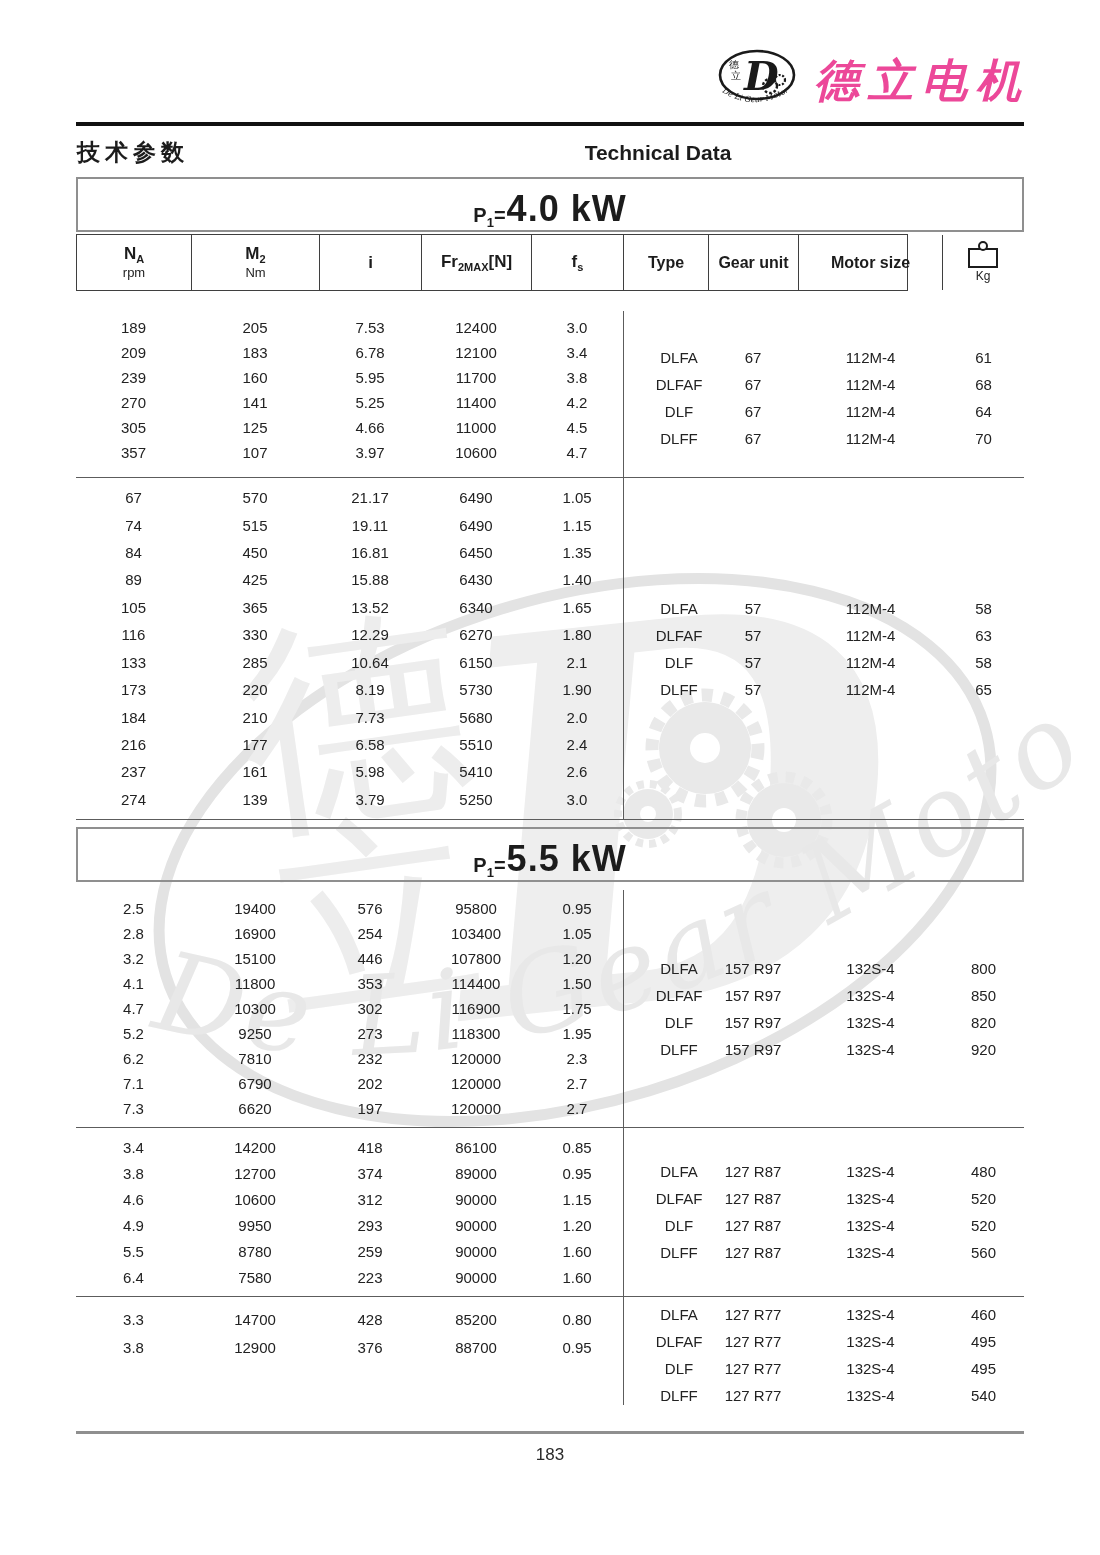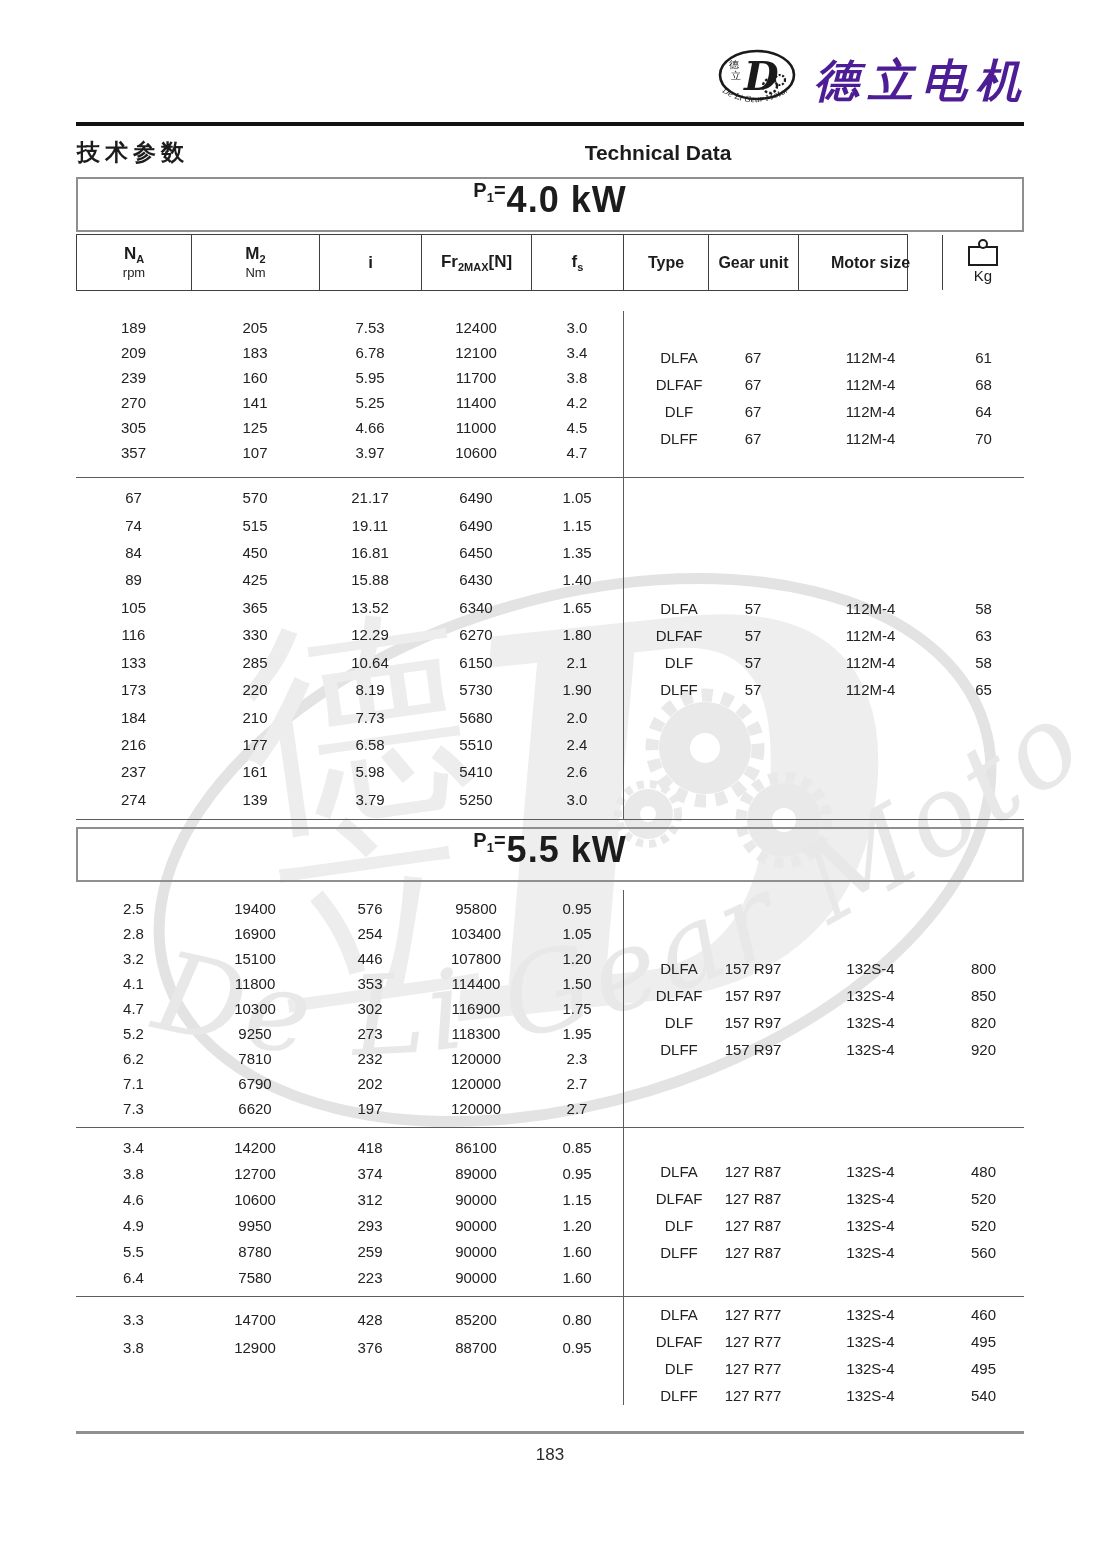--- a/index.html
+++ b/index.html
@@ -2,43 +2,43 @@
 <html><head>
 <meta charset="utf-8">
 <style>
   *{margin:0;padding:0;box-sizing:border-box}
   html,body{width:1100px;height:1555px}
   body{background:#ffffff;font-family:"Liberation Sans",sans-serif;color:#1c1c1c;position:relative;overflow:hidden}
   .watermark{position:absolute;inset:0;z-index:1;pointer-events:none}
   .content{position:absolute;left:76px;top:0;width:948px;height:1555px;z-index:2}
   
   .logo{position:absolute;top:48px;right:70px;display:flex;align-items:center;gap:16px;z-index:3}
-  .brand{font-family:"DejaVu Serif",serif;font-style:italic;font-weight:bold;font-size:45px;letter-spacing:9px;color:#4c1d95;white-space:nowrap}
+  .brand{font-family:"DejaVu Serif",serif;font-style:italic;font-weight:bold;font-size:45px;letter-spacing:9px;color:#ec4899;white-space:nowrap}
   
   .rule{position:absolute;top:122px;left:0;width:948px;height:4px;background:#111}
   .title-cn{position:absolute;top:137px;left:1px;font-size:23px;font-weight:bold;letter-spacing:5px}
   .title-en{position:absolute;top:141px;left:582px;transform:translateX(-50%);font-size:21px;font-weight:bold}
   
-  .banner{position:absolute;left:0;width:948px;height:55px;border:2px solid #8f8f8f;display:flex;align-items:flex-start;justify-content:center}
+  .banner{position:absolute;left:0;width:948px;height:55px;border:2px solid #8f8f8f;display:flex;align-items:flex-end;justify-content:center}
   .banner.b40{top:177px}
   .banner.b55{top:827px}
   .bp{font-size:20px;font-weight:bold;letter-spacing:0}
   .bp sub{font-size:13px;font-weight:bold}
   .bv{font-size:36px;font-weight:bold;letter-spacing:1px;margin-left:1px}
   
   .thead{position:absolute;top:234px;left:0;width:832px;height:57px;display:grid;grid-template-columns:115px 128px 102px 110px 92px 85px 90px 144px 80px;border:1px solid #3f3f3f;background:transparent}
   .th{border-right:1px solid #3f3f3f;display:flex;flex-direction:column;align-items:center;justify-content:center;line-height:1.12;text-align:center}
   .th:last-child{border-right:none}
   .sym{font-size:17px;font-weight:bold}
   .sym sub{font-size:11px;font-weight:bold}
   .unit{font-size:13px}
   .lblth{font-size:16px;font-weight:bold}
   .weight-icon{width:30px;height:20px;border:2px solid #1c1c1c;position:relative;margin:6px auto 2px}
   .weight-icon::before{content:"";position:absolute;left:50%;top:-9px;transform:translateX(-50%);width:6px;height:6px;border:2px solid #1c1c1c;border-radius:50%;background:#fff}
-  .kg{font-size:15px}
+  .kg{font-size:12px}
   
   .block{position:absolute;left:0;width:948px;border-bottom:1px solid #5c5c5c}
   #b1{top:291px;height:187px}
   #b2{top:478px;height:342px}
   #b3{top:890px;height:238px}
   #b4{top:1128px;height:169px}
   #b5{top:1297px;height:134px;border-bottom:none}
   .vline{position:absolute;left:547px;top:0;bottom:0;width:1px;background:#5c5c5c}
   #b1 .vline{top:20px}
   #b5 .vline{bottom:26px}

